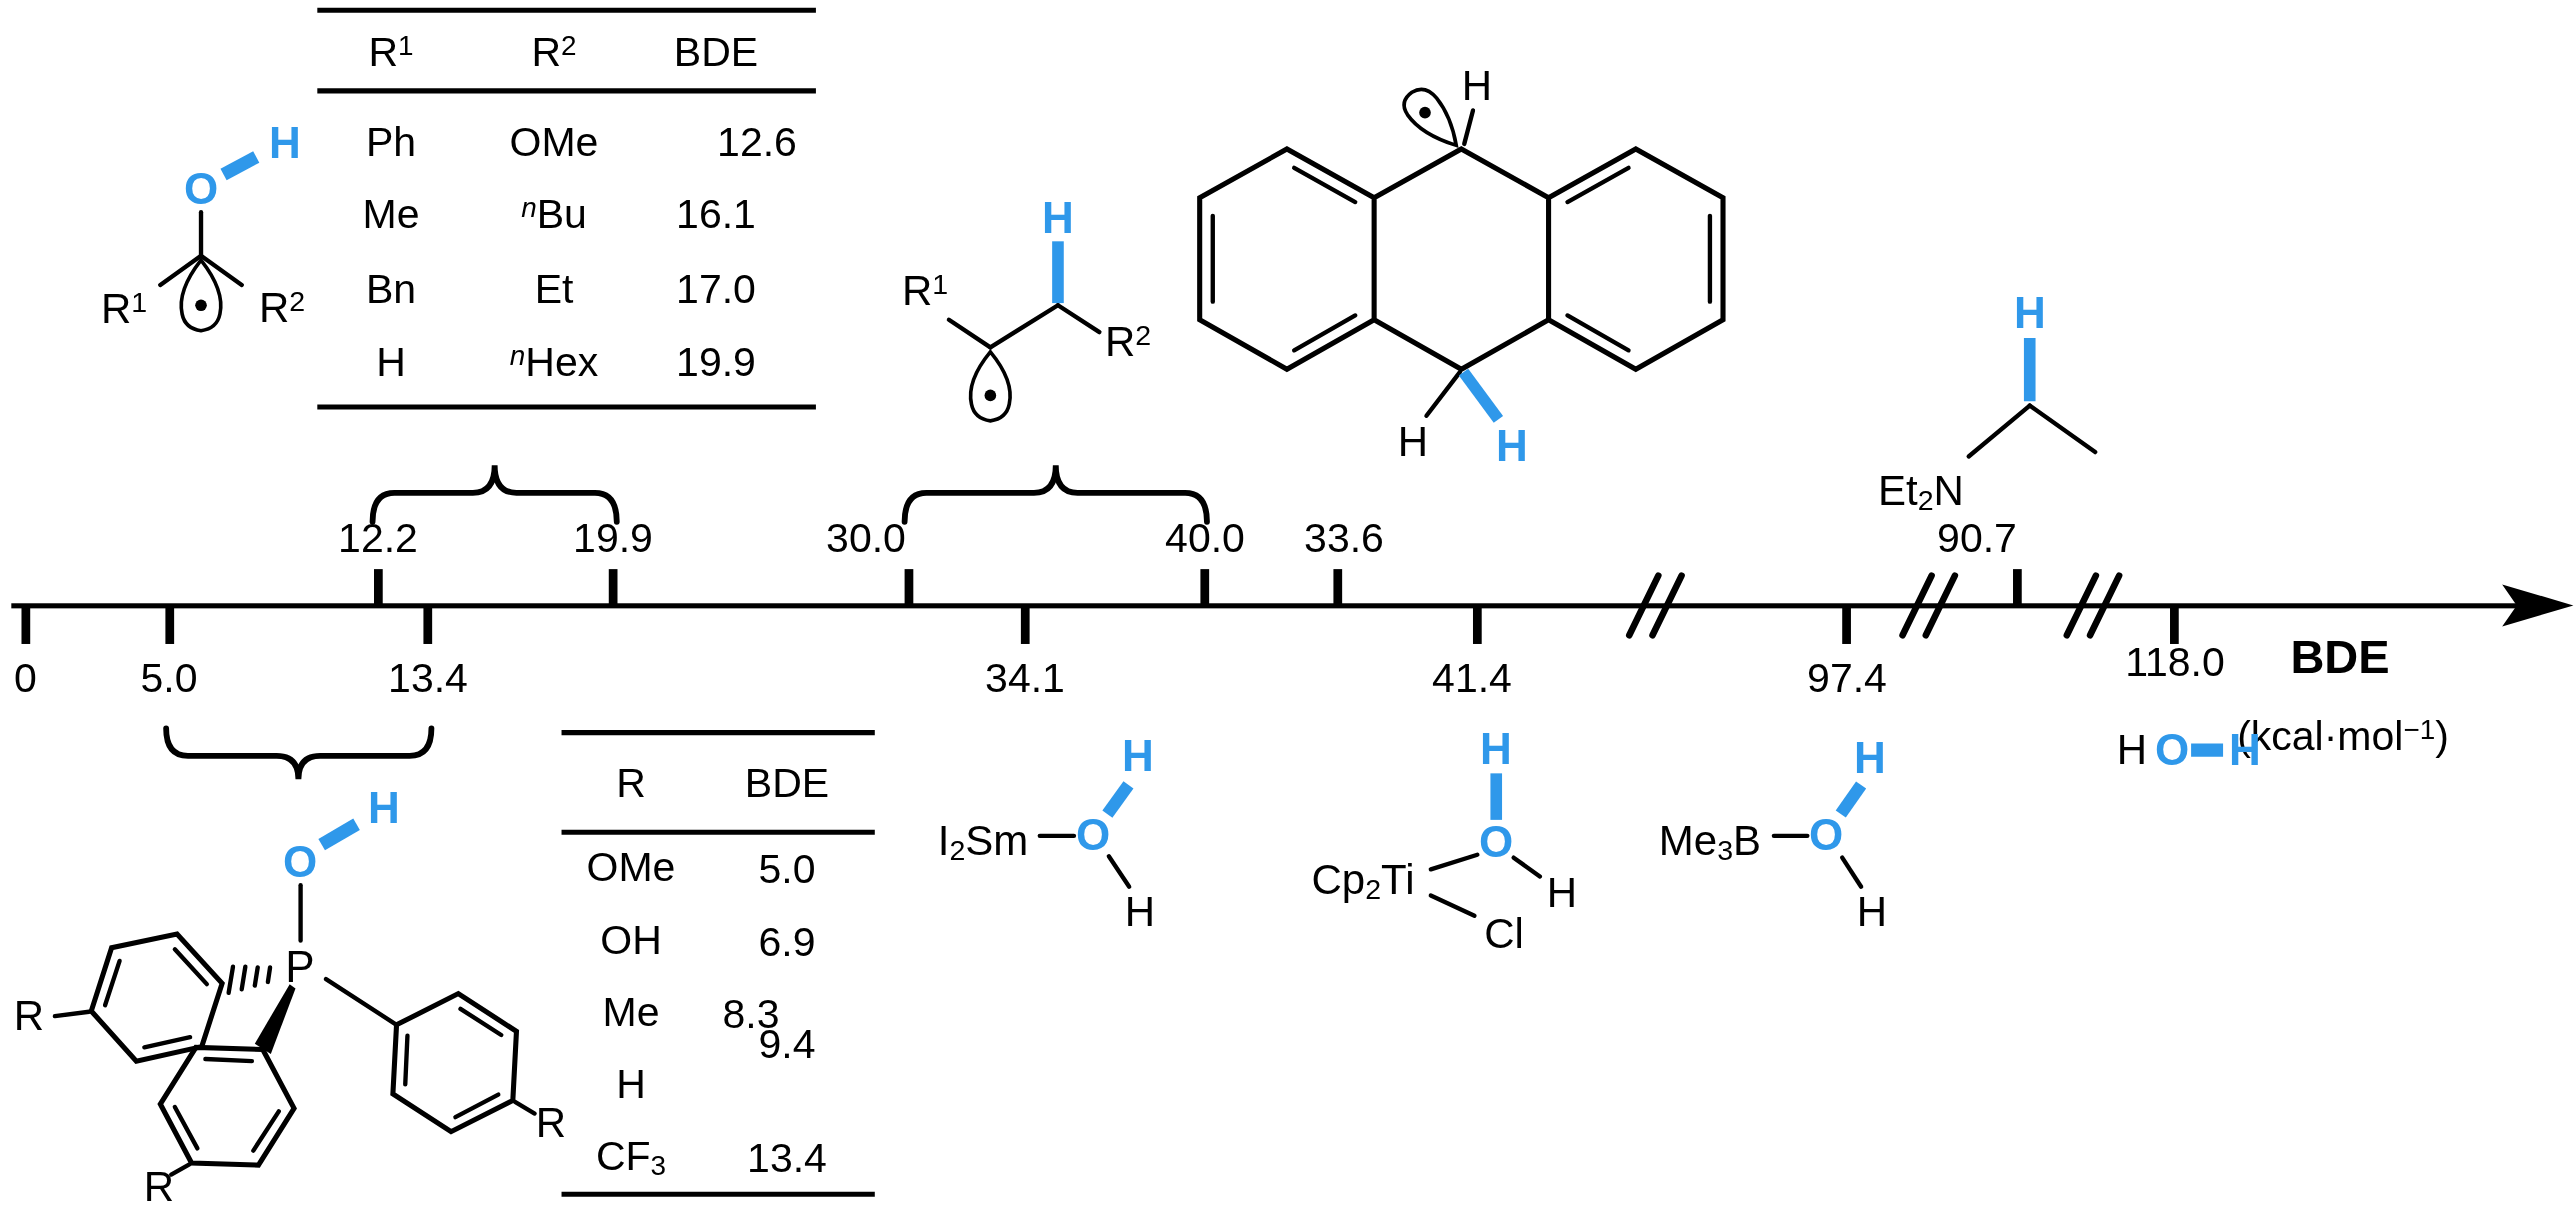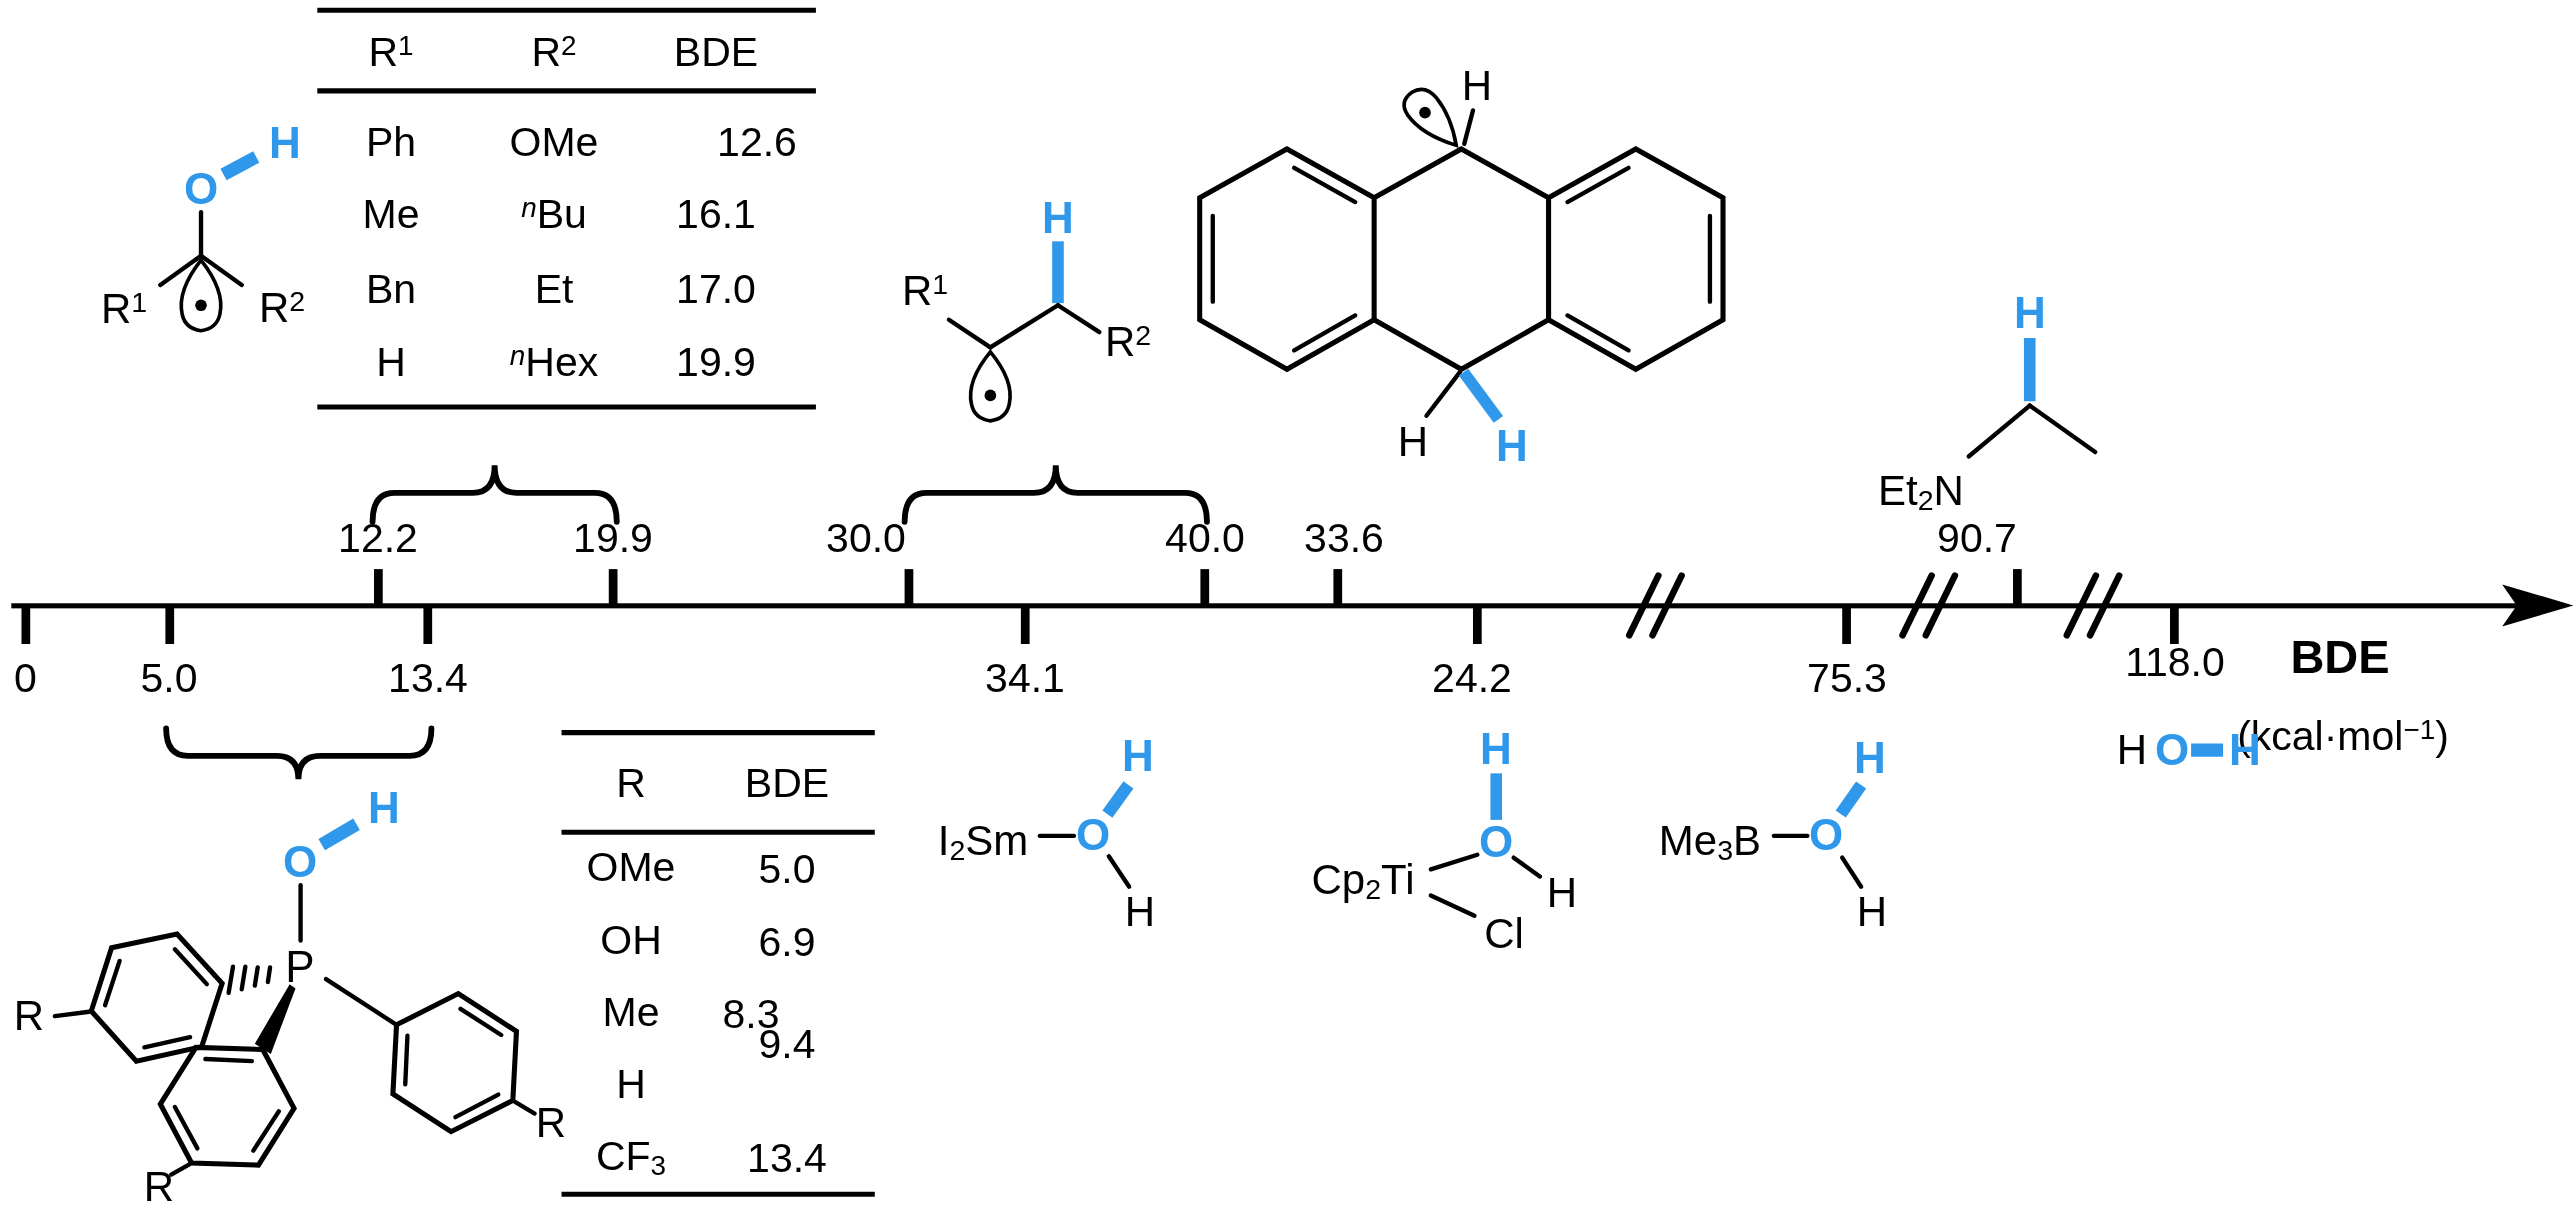--- a/index.html
+++ b/index.html
@@ -188,22 +188,22 @@
   <div class="lbl" style="left:613px;top:538px">19.9</div>
   <div class="lbl" style="left:866px;top:538px">30.0</div>
   <div class="lbl" style="left:1205px;top:538px">40.0</div>
   <div class="lbl" style="left:1344px;top:538px">33.6</div>
   <div class="lbl" style="left:1977px;top:538px">90.7</div>
 
   <div class="lbl" style="left:25.4px;top:678px">0</div>
   <div class="lbl" style="left:169px;top:678px">5.0</div>
   <div class="lbl" style="left:428px;top:678px">13.4</div>
   <div class="lbl" style="left:1025px;top:678px">34.1</div>
-  <div class="lbl" style="left:1472px;top:678px">24.2</div>
-  <div class="lbl" style="left:1847px;top:678px">75.3</div>
+  <div class="lbl" style="left:1472px;top:678px">41.4</div>
+  <div class="lbl" style="left:1847px;top:678px">97.4</div>
   <div class="lbl" style="left:2175px;top:662px">118.0</div>
 
   <div class="lbl bde" style="left:2340px;top:656px">BDE</div>
   <div class="lbl" style="left:2343px;top:736px"><span>(kcal·mol</span><sup class="sp">−1</sup><span>)</span></div>
 
   <div class="lbl" style="left:391px;top:52px"><span>R</span><sup class="sp">1</sup></div>
   <div class="lbl" style="left:554px;top:52px"><span>R</span><sup class="sp">2</sup></div>
   <div class="lbl" style="left:716px;top:52px">BDE</div>
 
   <div class="lbl" style="left:391px;top:142px">Ph</div>

